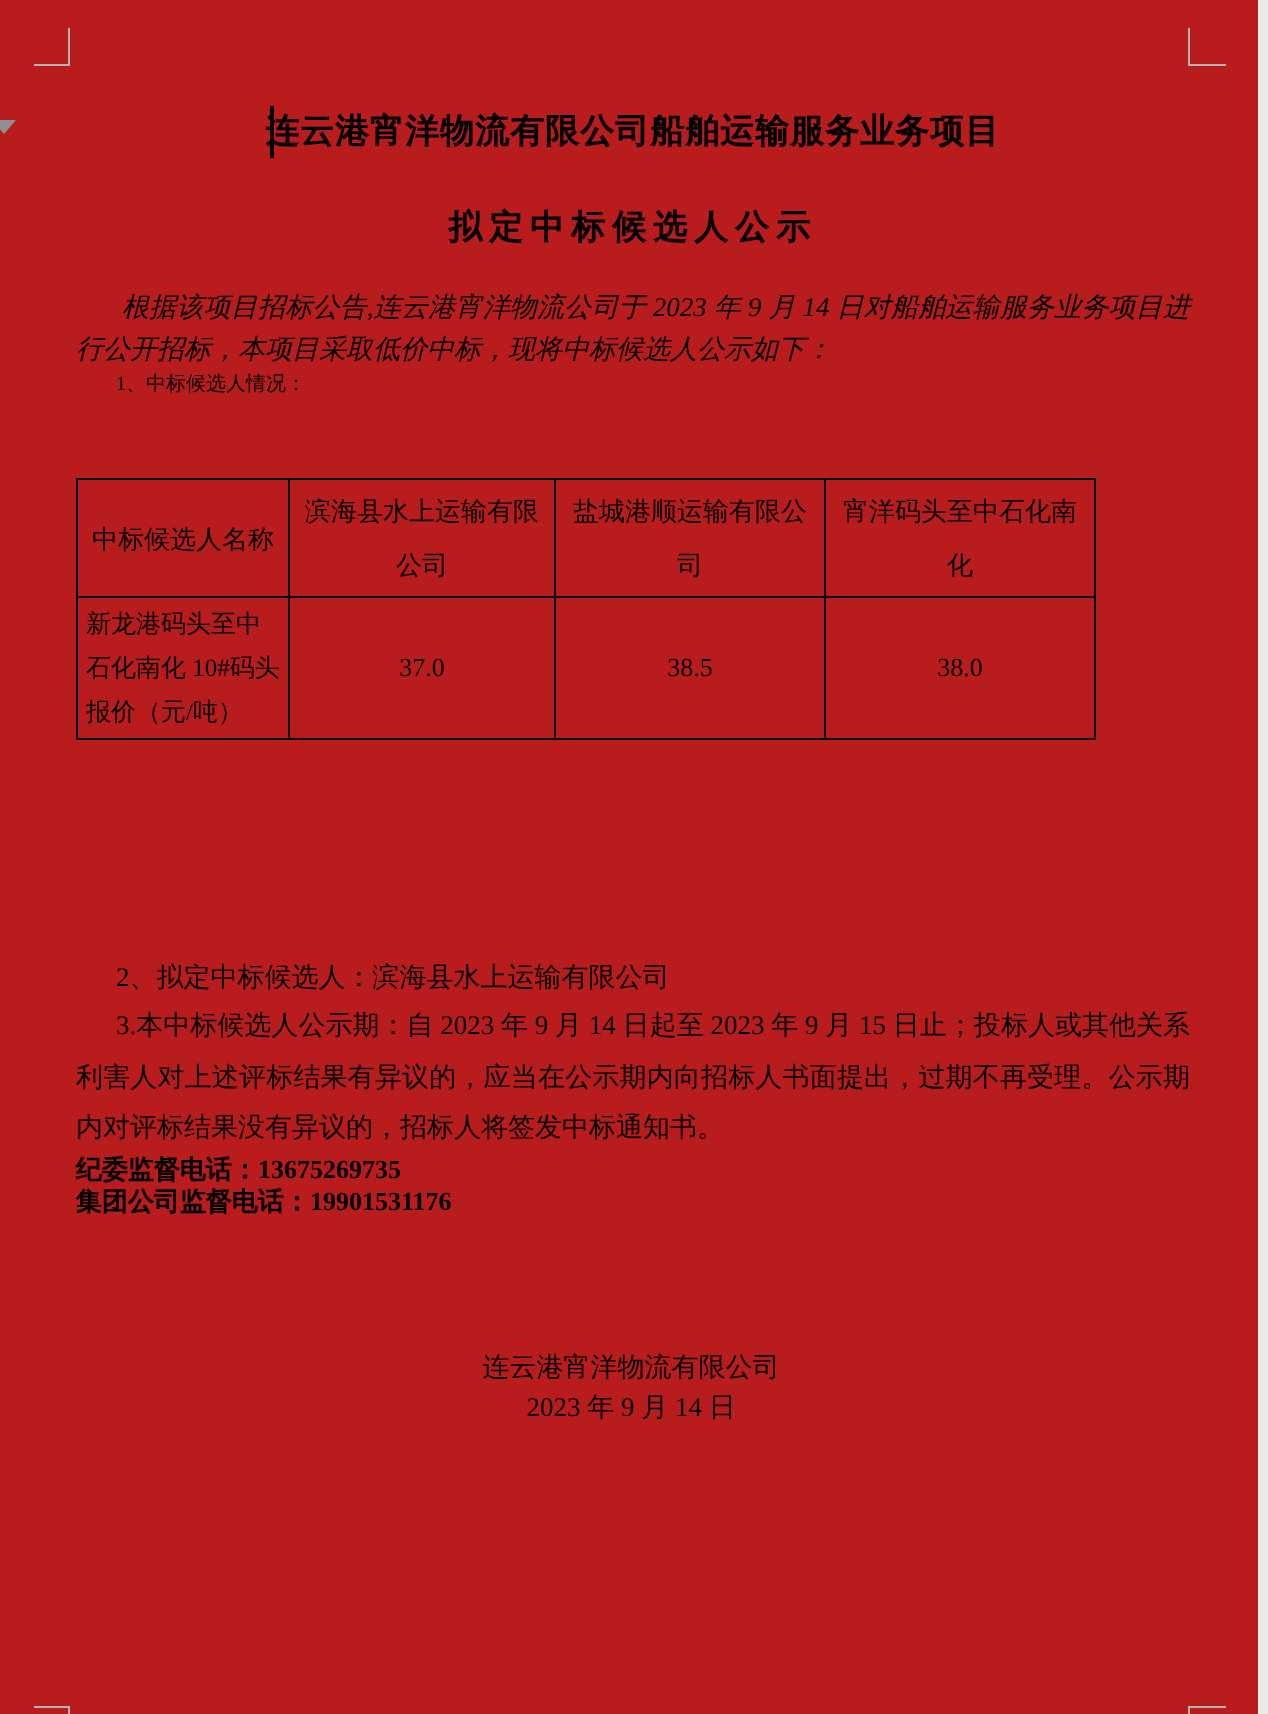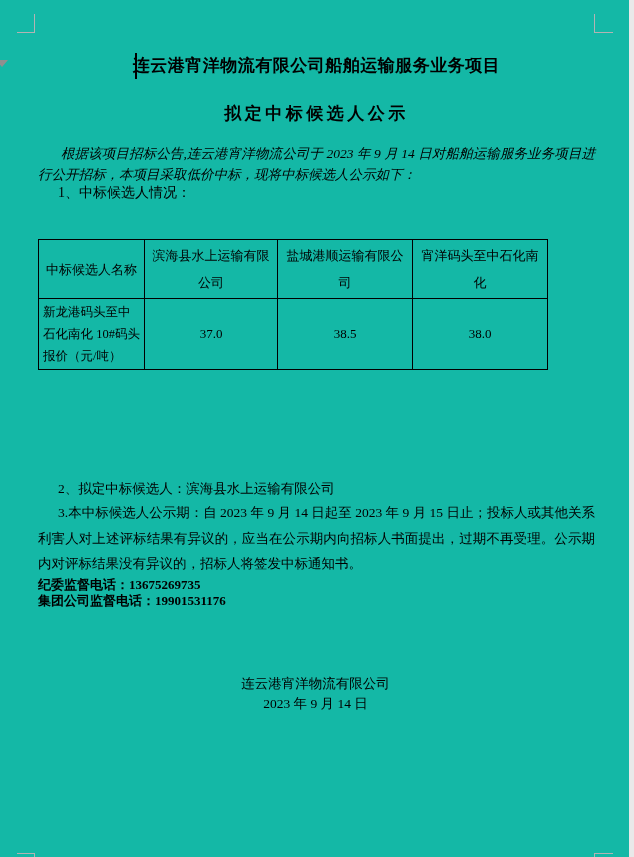--- a/index.html
+++ b/index.html
@@ -6,21 +6,21 @@
   html, body { background: #ffffff; }
   body {
     width: 634px; height: 857px;
     font-family: "Liberation Serif", "DejaVu Serif", serif;
     color: #000;
     overflow: hidden;
   }
   .page {
     position: relative;
     width: 634px; height: 857px;
-    background: #14b8a6;
+    background: #b91c1c;
     overflow: hidden;
   }
   
   .edge-strip {
     position: absolute; top: 0; right: 0;
     width: 5px; height: 100%;
     background: #e9e9e9;
   }
   
   .crop { position: absolute; border-color: #b3b3b3; }
@@ -53,21 +53,21 @@
     text-align: center; font-weight: bold;
     font-size: 17px; letter-spacing: 3.5px; line-height: 24px;
   }
   .para-intro {
     position: absolute; top: 143px; left: 0; width: 100%;
     font-size: 13.5px; line-height: 21px;
     text-align: justify; text-indent: 23px; font-style: italic;
   }
   .item-1 {
     position: absolute; top: 182px; left: 0; width: 100%;
-    font-size: 14px; line-height: 21px; padding-left: 20px;
+    font-size: 10px; line-height: 21px; padding-left: 20px;
   }
   table.bids {
     position: absolute; left: 38px; top: 239px;
     width: 509px;
     border-collapse: collapse; table-layout: fixed;
     font-size: 13px;
   }
   table.bids col.c0 { width: 106px; }
   table.bids col.c1 { width: 133px; }
   table.bids col.c2 { width: 135px; }

